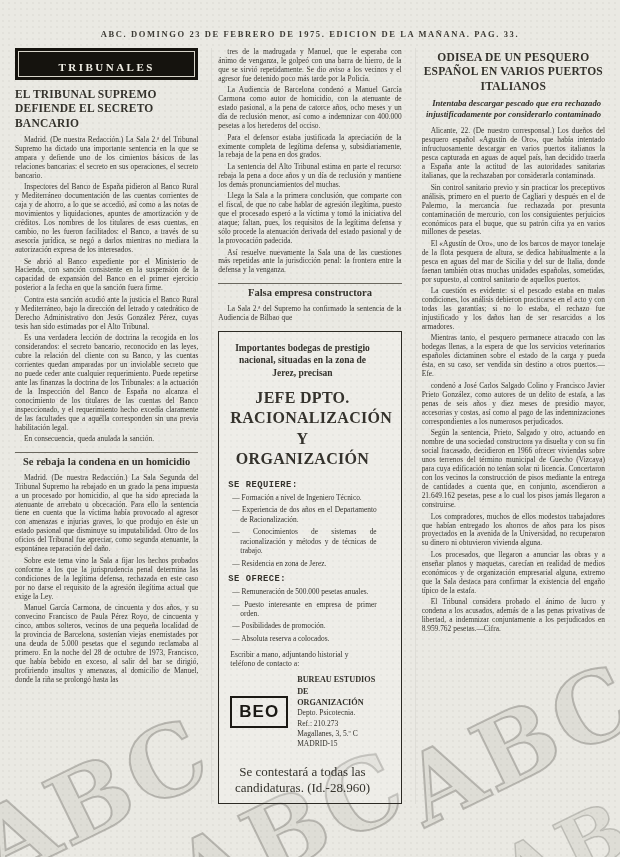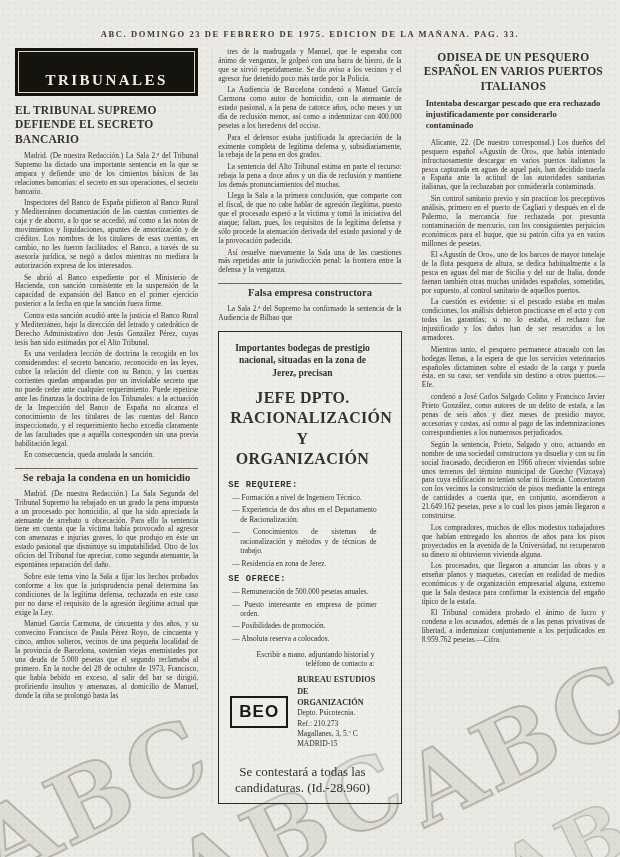--- a/index.html
+++ b/index.html
@@ -17,45 +17,45 @@
     padding-top:29px; text-align:center;
     font-size:8.5px; font-weight:bold; letter-spacing:1.6px; color:#3c3a33;
   }
   .columns { display:flex; gap:13px; padding:9px 15px 0 15px; position:relative; z-index:2; }
   .col { flex:1; min-width:0; }
   .col + .col { border-left:1px solid rgba(0,0,0,0.05); padding-left:6px; }
 
   .section-box { background:#15130e; padding:3px; margin-bottom:7px; }
   .section-box-inner {
     border:1px solid #d8d5ca; text-align:center; color:#efede4;
-    font-weight:bold; font-size:15px; letter-spacing:2.5px; padding:20px 0 3px 0;
+    font-weight:bold; font-size:11px; letter-spacing:2.5px; padding:9px 0 3px 0;
   }
   .headline { font-size:11.5px; font-weight:bold; line-height:1.25; margin:2px 0 6px 0; letter-spacing:0.2px; }
   .headline.center { text-align:center; margin-bottom:5px; }
-  .deck { text-align:left; font-size:8.6px; font-weight:bold; line-height:1.3; margin:0 4px 7px 4px; }
+  .deck { text-align:right; font-size:8.6px; font-weight:bold; line-height:1.3; margin:0 4px 7px 4px;font-style:italic; }
   .subhead {
     border-top:1px solid #6a675e; margin:8px 0 5px 0; padding-top:3px;
     text-align:center; font-size:10.5px; font-weight:bold; line-height:1.2;
   }
   p.body {
     font-size:7.4px; line-height:1.21; text-align:justify; text-indent:9px;
     margin-bottom:2.5px; color:#37352f; word-spacing:0.2px;
   }
   .paras.cont { margin-top:3px; }
 
   .ad-box {
     border:1.5px solid #2c2a24; margin-top:8px; padding:10px 24px 7px 9px;
     background:rgba(255,255,255,0.20);
   }
   .ad-intro { font-size:9.5px; font-weight:bold; text-align:center; line-height:1.3; }
   .ad-title { font-size:16px; font-weight:bold; text-align:center; line-height:1.28; margin:9px 2px 10px 2px; letter-spacing:0.3px; }
   .ad-label { font-size:8.8px; font-weight:bold; letter-spacing:0.5px; margin:6px 0 3px 0;font-family:Liberation Mono, monospace; }
   .ad-item { font-size:7.4px; line-height:1.28; text-align:justify; padding-left:12px; text-indent:-8px; margin-bottom:3px; }
   .ad-item::before { content:"— "; }
-  .ad-note { font-size:7.6px; text-align:right; margin:7px 2px 6px 2px; }
+  .ad-note { font-size:7.6px; text-align:left; margin:7px 2px 6px 2px; }
   .ad-logo-row { display:flex; align-items:center; gap:9px; margin:3px 0 6px 2px; }
   .beo-logo {
     border:2px solid #1b1914; padding:4px 7px; font-weight:bold; font-size:17px;
     letter-spacing:1px; font-family:"Liberation Sans","DejaVu Sans",sans-serif; color:#1b1914;
   }
   .company-block { font-size:7.5px; line-height:1.38; }
   .company-name { font-weight:bold; font-size:8.2px; }
   .ad-footer { font-size:13px; text-align:center; margin-top:14px; }
 
   .wm {

